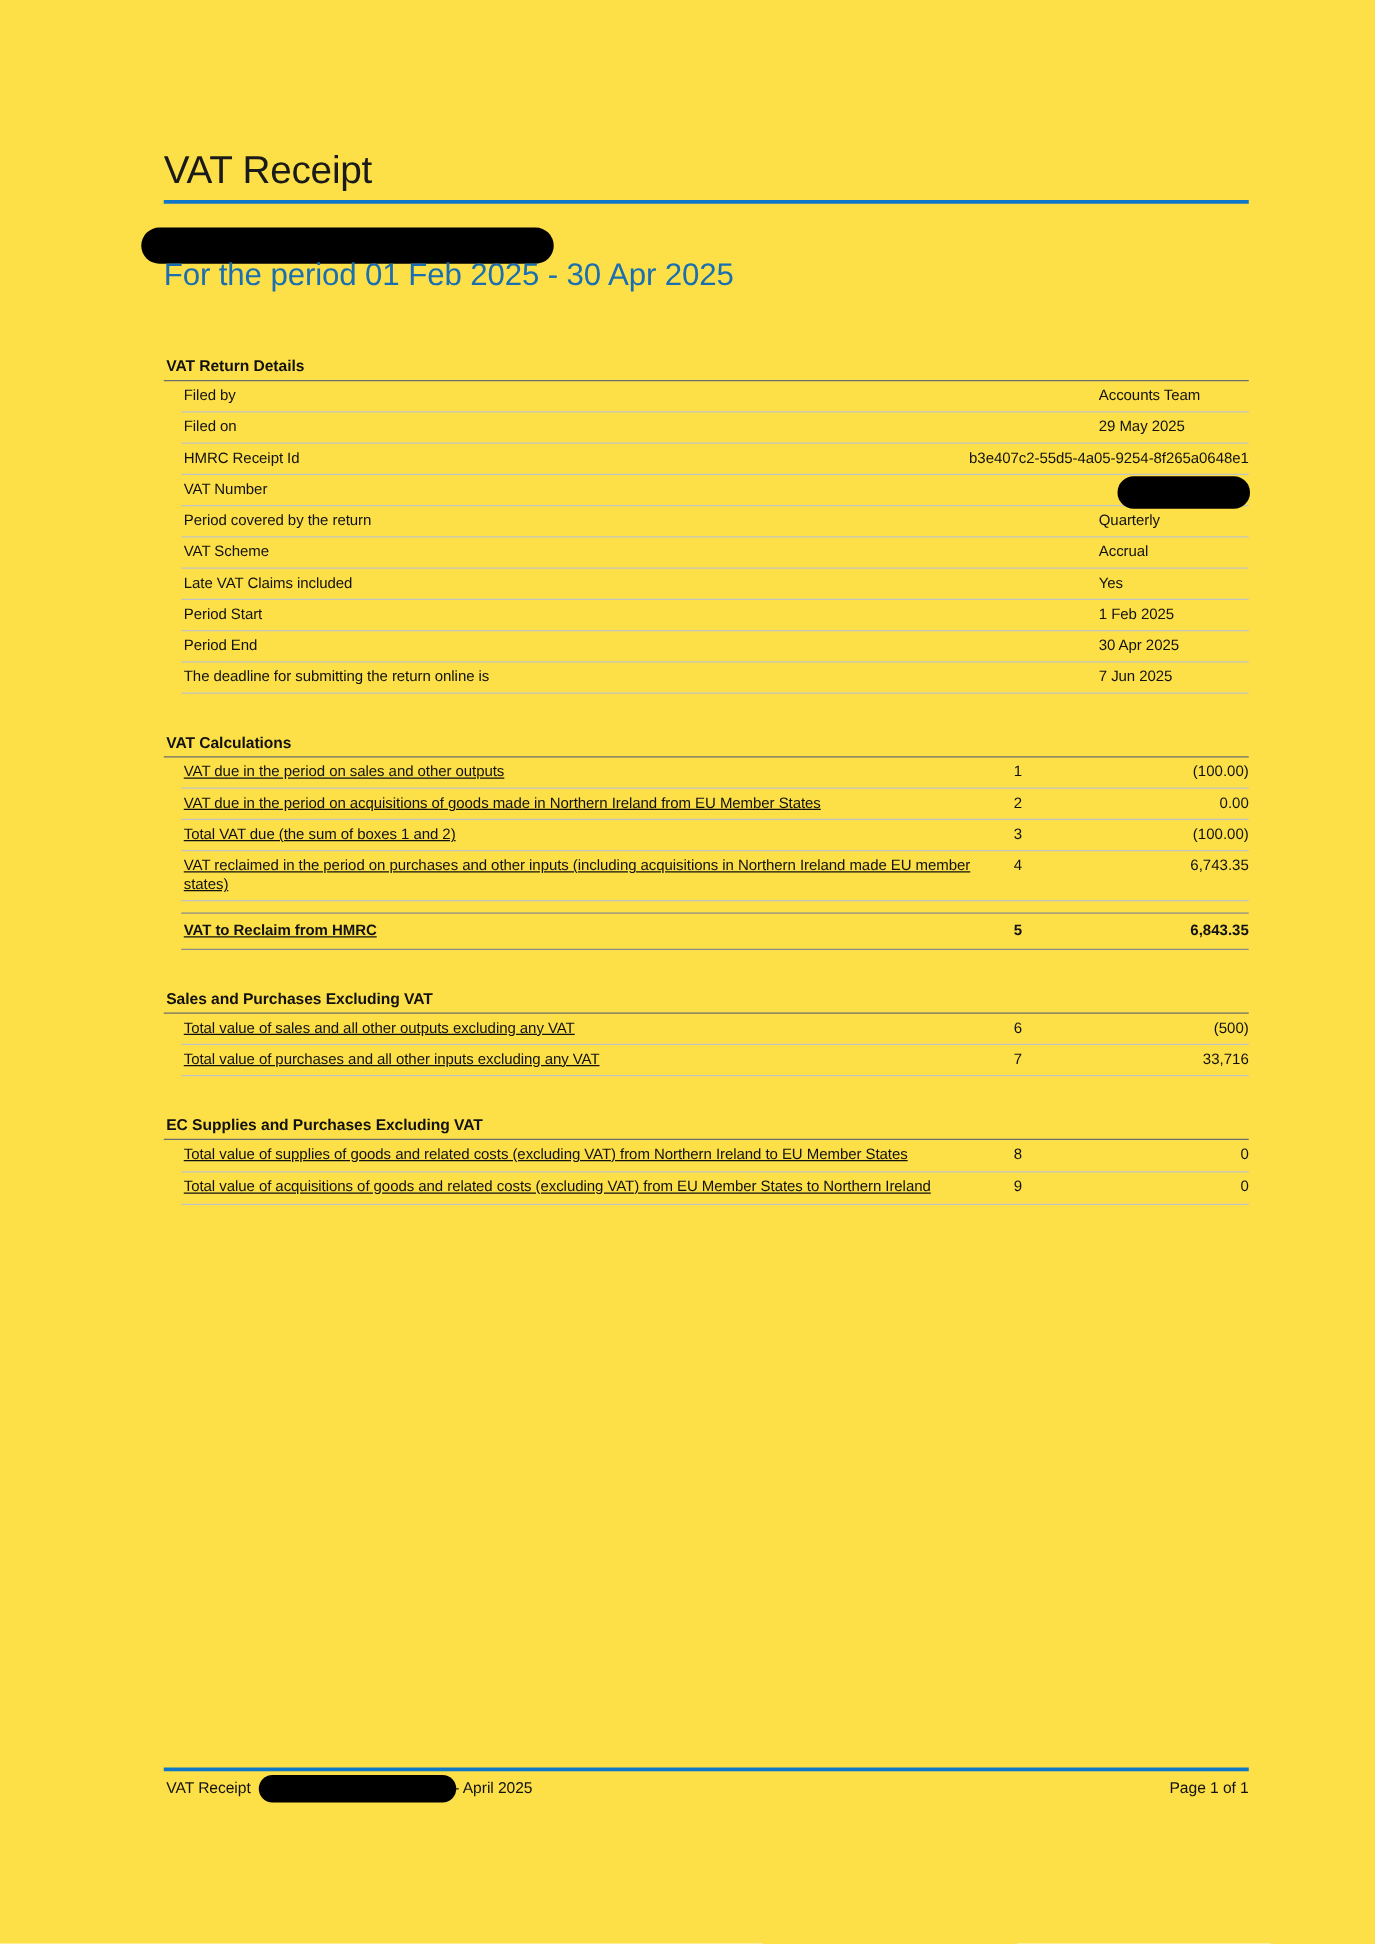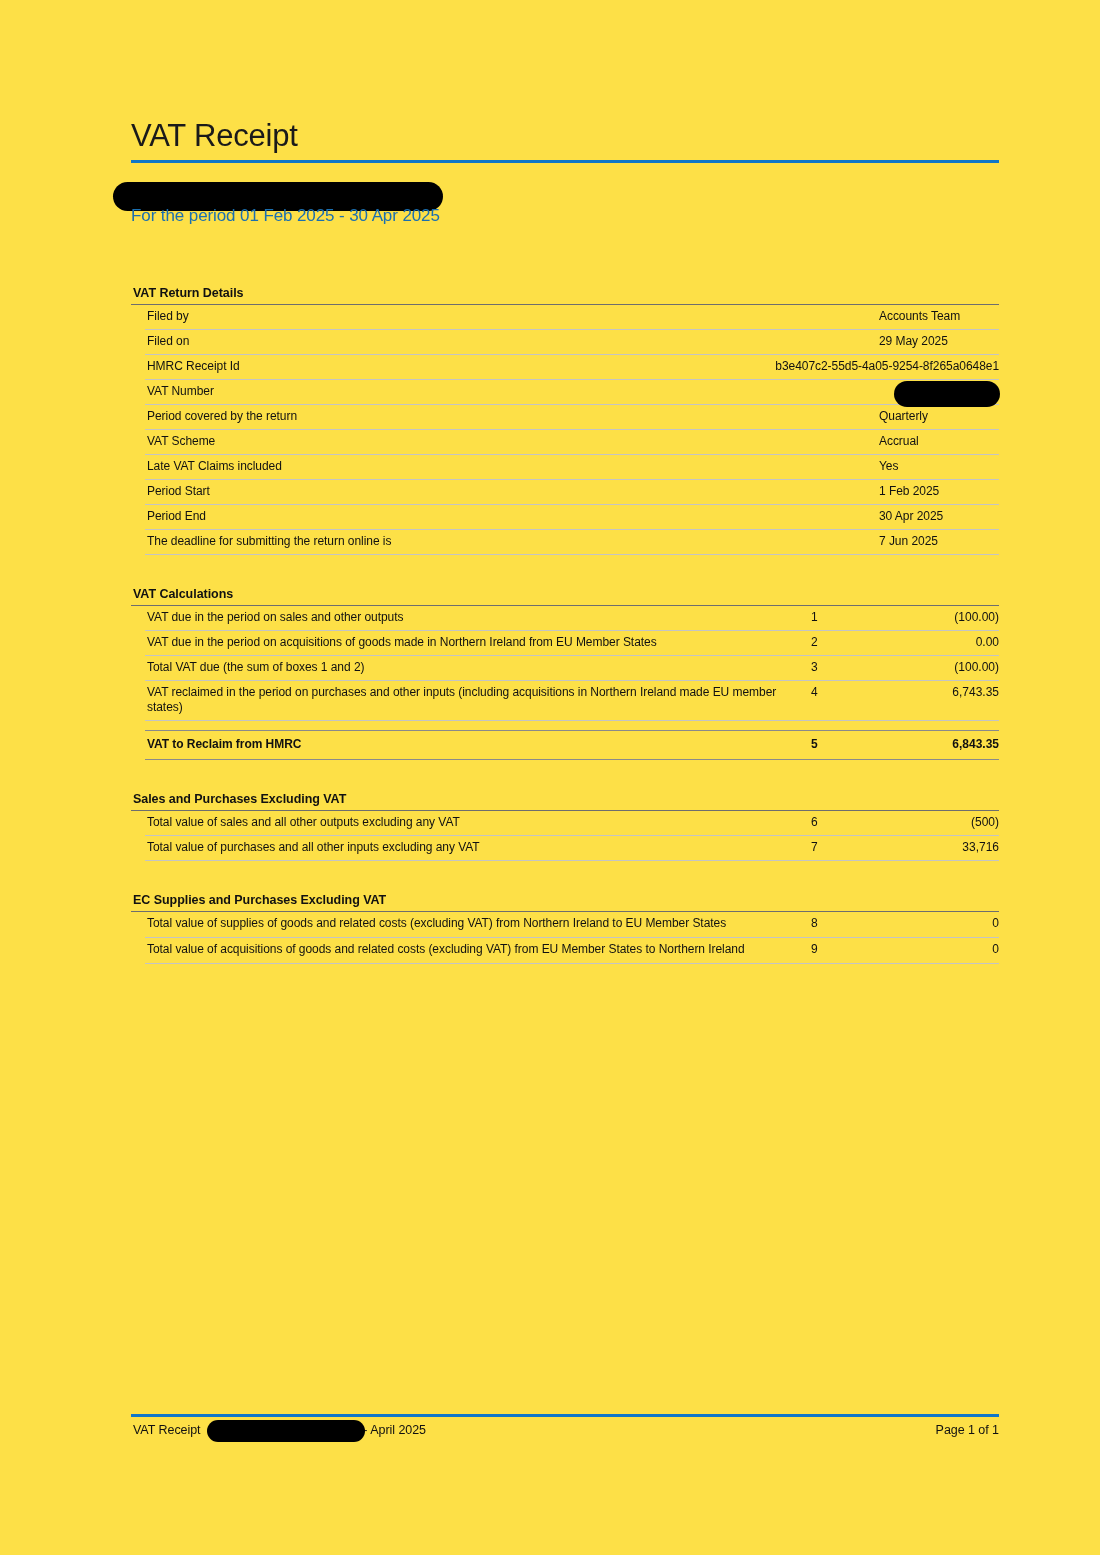--- a/index.html
+++ b/index.html
@@ -47,21 +47,21 @@
     top: 64px;
     width: 330px;
     height: 29px;
     background: #000000;
     border-radius: 15px;
   }
   .period-heading {
     position: absolute;
     left: 0px;
     top: 88px;
-    font-size: 17px;
+    font-size: 25px;
     font-weight: 400;
     color: #1a6fb0;
     letter-spacing: -0.1px;
     white-space: nowrap;
   }
 
   
   .content {
     position: absolute;
     left: 131px;
@@ -102,21 +102,21 @@
     flex: 0 0 auto;
     text-align: left;
     white-space: nowrap;
     letter-spacing: -0.05px;
   }
 
   
   .row.detail .value { min-width: 120px; }
 
   
-  .row.calc .label { max-width: 672px; }
+  .row.calc .label { max-width: 672px; text-decoration: underline; }
   .row.calc .boxnum {
     flex: 0 0 auto;
     width: 40px;
     text-align: left;
     padding-left: 3px;
     white-space: nowrap;
   }
   .row.calc .amount {
     flex: 0 0 auto;
     width: 148px;

